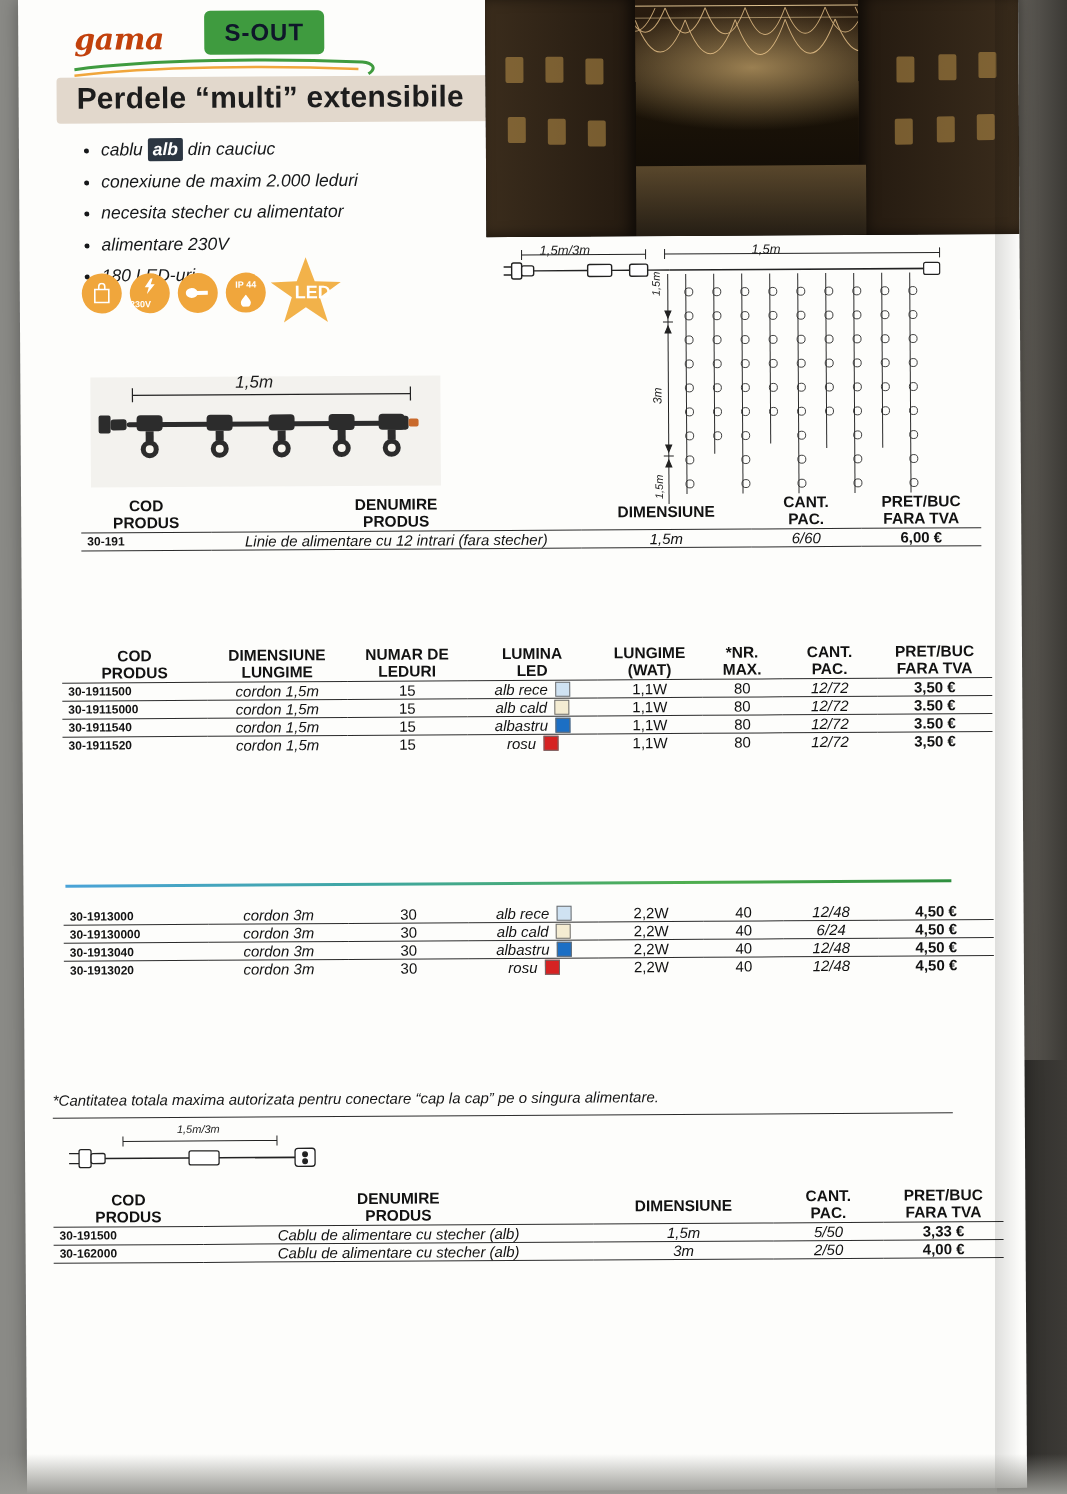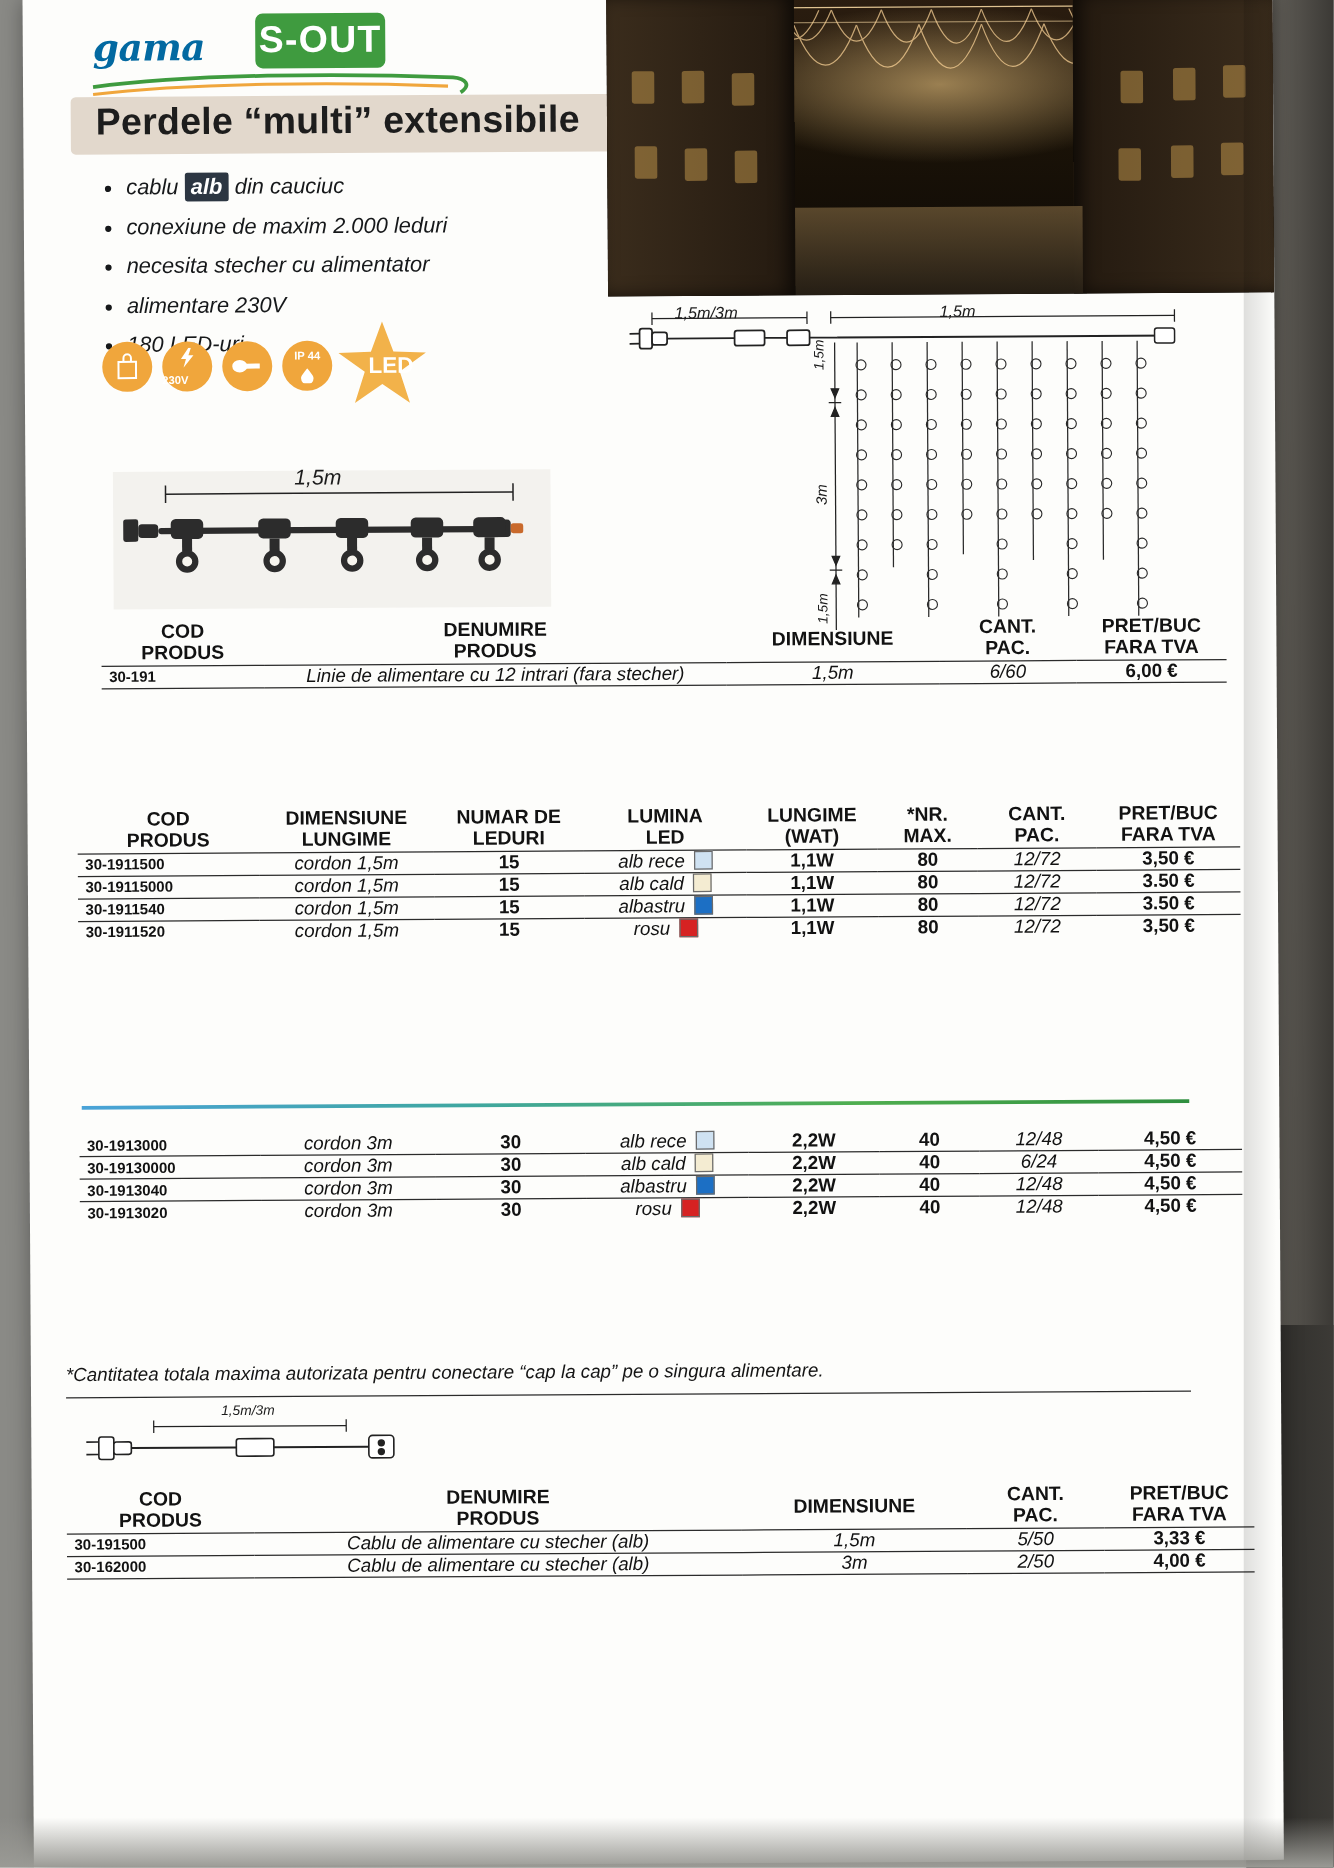--- a/index.html
+++ b/index.html
@@ -36,28 +36,28 @@
   .bottom-shade{
     position:absolute; left:0; bottom:0; width:1067px; height:40px;
     background:linear-gradient(180deg, rgba(160,160,155,0) 0%, #9a9a95 100%);
   }
 
   
   .logo-wrap{ position:absolute; left:46px; top:8px; width:420px; height:64px; }
   .logo-gama{
     position:absolute; left:10px; top:14px;
     font-family:"DejaVu Serif", serif;
-    font-style:italic; font-weight:bold; font-size:30px; color:#0369a1;
+    font-style:italic; font-weight:bold; font-size:30px; color:#c2410c;
     letter-spacing:-0.5px;
   }
   .logo-sout{
     position:absolute; left:140px; top:4px;
-    width:104px; height:44px; border-radius:6px;
-    background:#3f9b3f; color:#ffffff;
-    font-weight:bold; font-size:30px;
+    width:120px; height:44px; border-radius:6px;
+    background:#3f9b3f; color:#0f172a;
+    font-weight:bold; font-size:24px;
     display:flex; align-items:center; justify-content:center;
     letter-spacing:1px;
   }
   .logo-swoosh{
     position:absolute; left:8px; top:50px; width:310px; height:22px;
   }
 
   
   .title-banner{
     position:absolute; left:38px; top:78px;
@@ -159,21 +159,21 @@
   .hdr-cell{
     font-weight:bold; font-size:15.5px; color:#121212; text-align:center; line-height:1.12;
     padding:4px 2px 6px 2px;
   }
   .cell{
     font-size:15px; color:#121212; text-align:center; padding:9px 2px;
     font-style:italic;
   }
   .cell.code{ font-style:normal; font-weight:bold; font-size:12px; text-align:left; padding-left:6px; }
   .cell.price{ font-style:normal; font-weight:bold; }
-  .cell.bold{ font-style:normal; font-weight:bold; }
+  .cell.bold{ font-style:normal; font-weight:normal; }
   .rule{ border-bottom:1.4px solid #2b2b2b; }
 
   .swatch{
     display:inline-block; width:15px; height:15px; border:1px solid #6b6b6b;
     vertical-align:-2px; margin-left:7px;
   }
 
   .grad-rule{
     position:absolute; height:3px;
     background:linear-gradient(90deg,#4aa3d8 0%, #3fa7a0 35%, #4fae4f 70%, #2f8f3f 100%);

